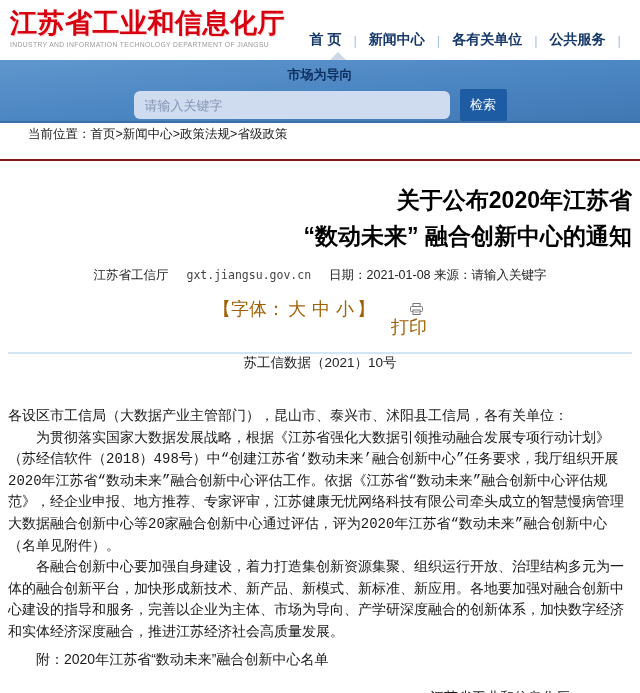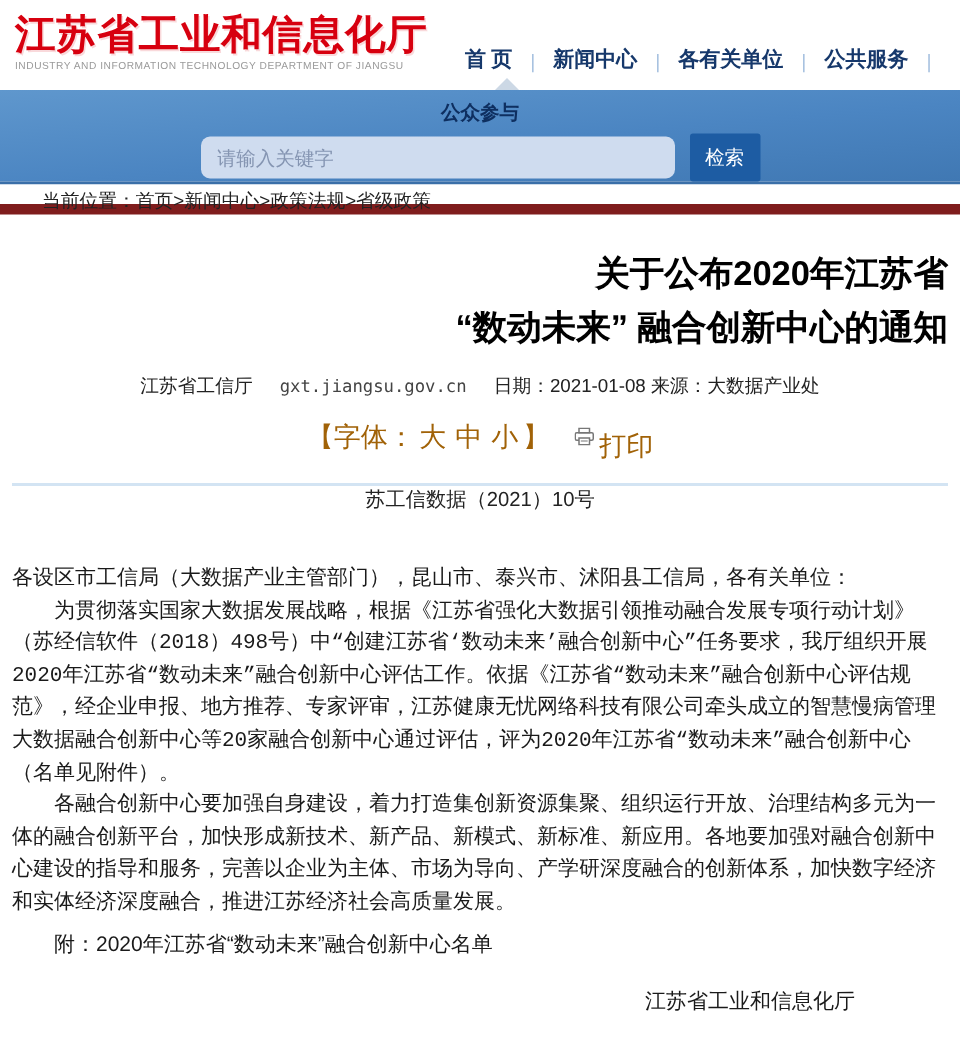--- a/index.html
+++ b/index.html
@@ -22,21 +22,21 @@
     text-shadow: 1px 1px 0 rgba(215,0,15,0.15);
   }
   .logo-subtitle {
     color: #9a9a9a; font-size: 6.8px; letter-spacing: 0.35px; margin-top: 3px;
     white-space: nowrap;
   }
   .top-nav {
     margin: 31px 8px 0 0; display: flex; align-items: center;
     font-size: 14px; font-weight: bold; color: #16386b; white-space: nowrap;
   }
-  .nav-item { cursor: pointer; padding: 0 1px; font-family: Liberation Serif, serif; }
+  .nav-item { cursor: pointer; padding: 0 1px; }
   .nav-sep { color: #a8c2e0; font-weight: normal; margin: 0 11px; font-size: 13px; }
   .nav-indicator {
     position: absolute; left: 330px; bottom: 0; width: 0; height: 0;
     border-left: 8px solid transparent; border-right: 8px solid transparent;
     border-bottom: 8px solid #ccd8e5;
   }
 
   
   .blue-band {
     height: 63px; text-align: center;
@@ -54,23 +54,23 @@
   }
   .search-input::placeholder { color: #8595b2; }
   .search-btn {
     width: 47px; height: 32px; margin-left: 10px; border: none; border-radius: 2px;
     background: #1d5ca3; color: #ffffff; font-size: 13px; cursor: pointer;
     font-family: "Liberation Sans", "DejaVu Sans", sans-serif;
   }
 
   
   .breadcrumb-bar {
-    height: 20px; line-height: 23px; padding-left: 28px;
+    height: 38px; line-height: 23px; padding-left: 28px;
     font-size: 12.5px; color: #222; background: #fff;
-    border-bottom: 7px solid #7f1d1d;
+    border-bottom: 2px solid #7f1d1d;
   }
   .breadcrumb-path { cursor: pointer; }
 
   
   .article { padding: 0 8px; }
   .article-title {
     text-align: right; margin-top: 21px;
     font-size: 23px; font-weight: bold; line-height: 36px; color: #000;
   }
   .meta-row {
@@ -79,21 +79,21 @@
   }
   .meta-row .gap { display: inline-block; width: 18px; }
   .meta-url {
     font-family: "DejaVu Sans Mono", "Liberation Mono", monospace;
     font-size: 11.5px; color: #444;
   }
   .controls-row {
     text-align: center; margin-top: 13px; font-size: 18px; color: #a16207;
   }
   .font-size-opt { cursor: pointer; margin: 0 3px; }
-  .print-wrap { margin-left: 16px; cursor: pointer; display: inline-flex; align-items: flex-start; }
+  .print-wrap { margin-left: 16px; cursor: pointer; display: inline-flex; align-items: flex-end; flex-direction: column; }
   .print-icon { margin-right: 4px; vertical-align: -2px; }
   .divider { border-top: 2px solid #d3e4f3; margin-top: 13px; }
 
   .doc-number { text-align: center; font-size: 13.5px; color: #222; }
 
   .body-text { margin-top: 34px; font-size: 14px; line-height: 21.6px; color: #1a1a1a; font-family: Liberation Mono, monospace; }
   .body-text p { margin: 0; }
   .body-text p.indent { text-indent: 2em; }
   .attachment { margin-top: 5px; text-indent: 2em; font-size: 14px; line-height: 21.6px; color: #1a1a1a; }
 
@@ -115,41 +115,41 @@
     <span class="nav-sep">|</span>
     <span class="nav-item">各有关单位</span>
     <span class="nav-sep">|</span>
     <span class="nav-item">公共服务</span>
     <span class="nav-sep">|</span>
   </div>
   <div class="nav-indicator"></div>
 </div>
 
 <div class="blue-band">
-  <div class="band-label">公众参与</div>
+  <div class="band-label">市场为导向</div>
   <div class="search-row">
     <input class="search-input" type="text" placeholder="请输入关键字" style="">
     <button class="search-btn">检索</button>
   </div>
 </div>
 
 <div class="breadcrumb-bar">
   <span>当前位置：</span><span class="breadcrumb-path">首页&gt;新闻中心&gt;政策法规&gt;省级政策</span>
 </div>
 
 <div class="article">
 
   <div class="article-title">
     <div>关于公布2020年江苏省</div>
     <div>“数动未来” 融合创新中心的通知</div>
   </div>
 
   <div class="meta-row">
     <span>江苏省工信厅</span><span class="gap"></span><span class="meta-url">gxt.jiangsu.gov.cn</span><span class="gap"></span><span>日期：2021-01-08</span>
-    <span>来源：大数据产业处</span>
+    <span>来源：请输入关键字</span>
   </div>
 
   <div class="controls-row">
     <span>【字体：</span><span class="font-size-opt">大</span><span class="font-size-opt">中</span><span class="font-size-opt">小</span><span>】</span><span class="print-wrap">
         <svg class="print-icon" width="13" height="12" viewBox="0 0 13 12">
           <rect x="3" y="0.5" width="7" height="3" fill="none" stroke="#777" stroke-width="1"></rect>
           <rect x="0.5" y="3.5" width="12" height="5" rx="1" fill="none" stroke="#777" stroke-width="1"></rect>
           <rect x="3" y="7" width="7" height="4.5" fill="#fff" stroke="#777" stroke-width="1"></rect>
           <line x1="4.2" y1="9" x2="8.8" y2="9" stroke="#777" stroke-width="0.8"></line>
         </svg>

